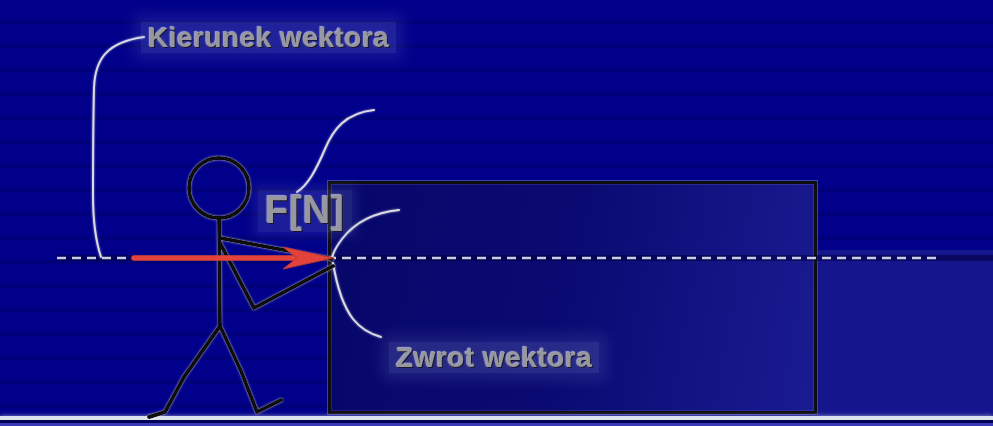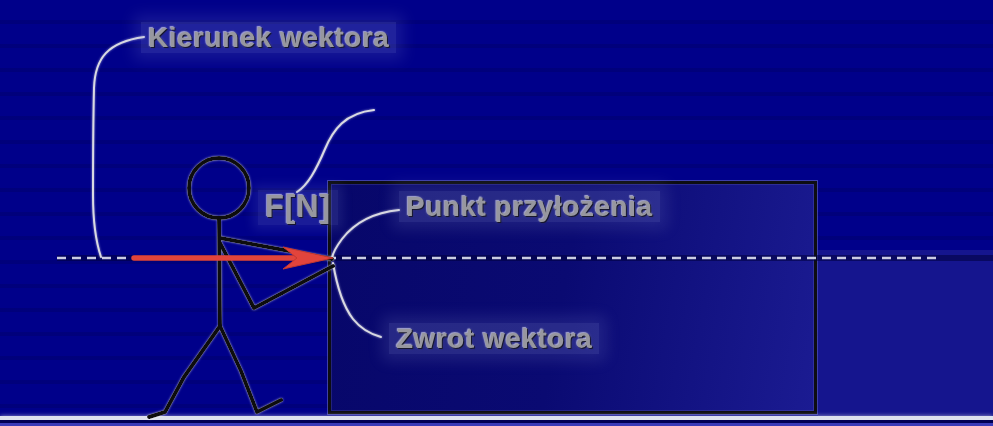--- a/index.html
+++ b/index.html
@@ -42,23 +42,23 @@
     line-height:1.05;
     padding:1px 7px;
     background:rgba(160,172,228,0.20);
     box-shadow:0 0 14px 7px rgba(160,172,228,0.14);
     text-shadow:1px 1px 1px rgba(18,18,28,0.95), -1px -1px 1px rgba(255,255,255,0.55), 0 0 3px rgba(255,255,255,0.25);
     white-space:nowrap;
   }
   .label-direction{left:141px;top:22px;}
   .label-magnitude{left:376px;top:94px;}
   .label-application{left:399px;top:191px;}
-  .label-sense{left:389px;top:323px;}
+  .label-sense{left:389px;top:342px;}
   .label-force{
-    left:258px;top:190px;font-size:31px;letter-spacing:1px;
+    left:258px;top:190px;font-size:38px;letter-spacing:1px;
     background:rgba(160,172,228,0.16);
     box-shadow:0 0 10px 5px rgba(160,172,228,0.12);
   }
 </style>
 </head>
 <body>
 
 <div class="stage">
 
   <div class="banding"></div>
@@ -98,17 +98,16 @@
       <path d="M220,326 L241,371 L257,412 L281,400"></path>
     </g>
 
     <g>
       <line x1="134" y1="258" x2="301" y2="258" stroke="#e2443c" stroke-width="5.5" stroke-linecap="round"></line>
       <polygon points="283,247 333,258 283,269 297,258" fill="#e2443c" stroke="#c23730" stroke-width="1"></polygon>
     </g>
   </svg>
 
   <div class="label label-direction">Kierunek wektora</div>
-  <div class="label label-application">Punkt przyłożenia</div>
   <div class="label label-sense">Zwrot wektora</div>
   <div class="label label-force">F[N]</div>
 
 </div>
 
 </body></html>

